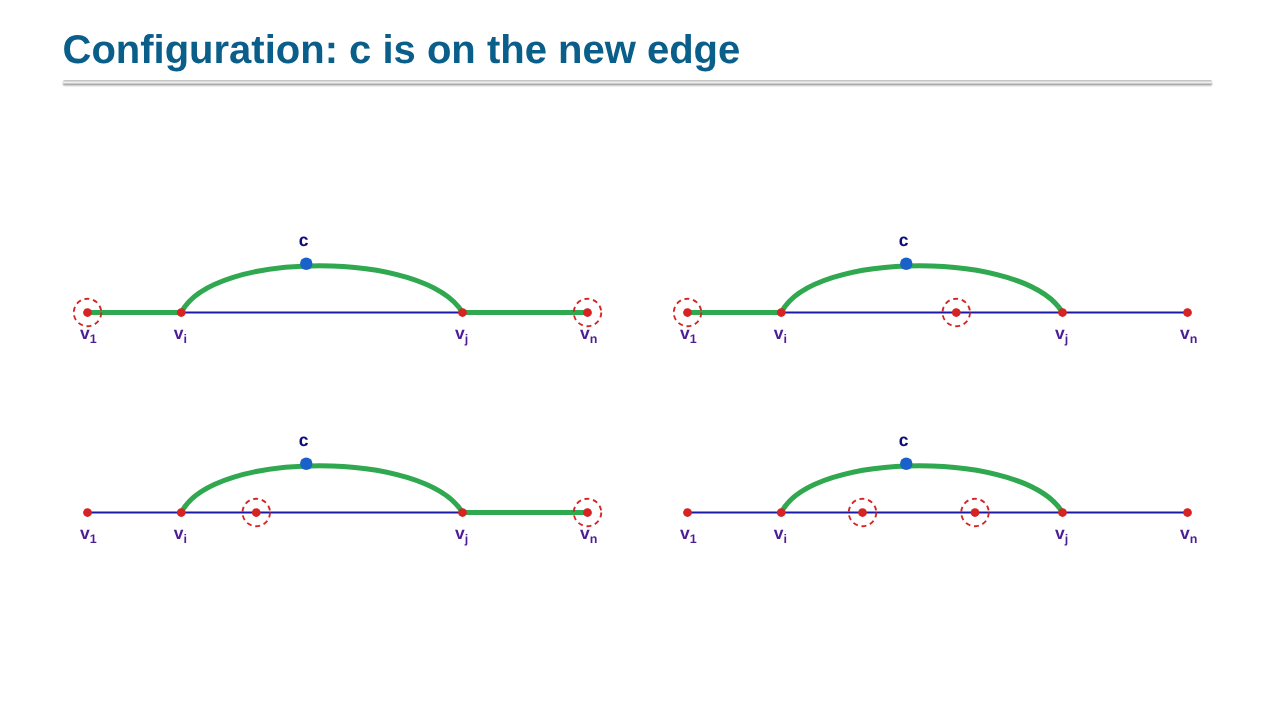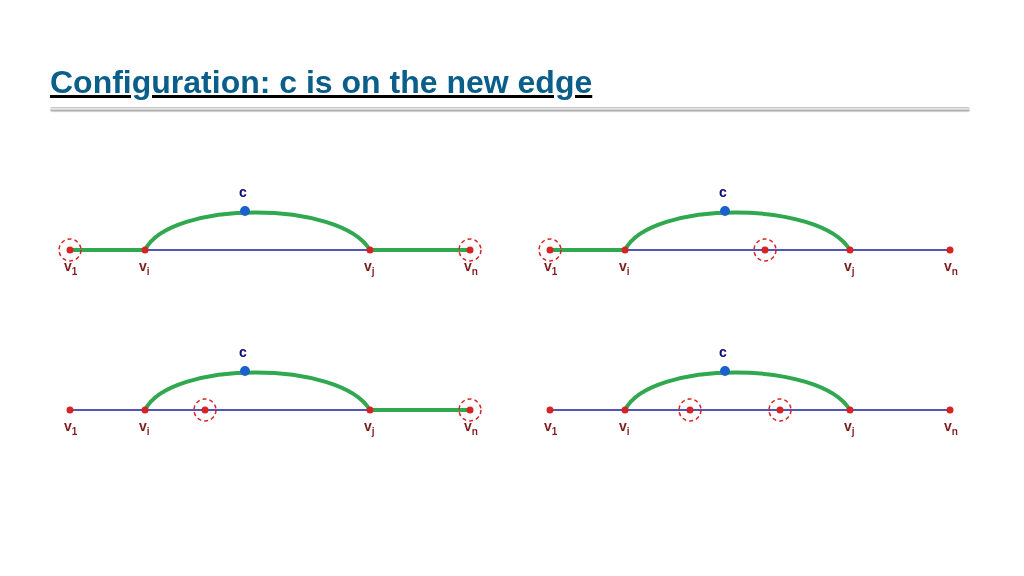--- a/index.html
+++ b/index.html
@@ -9,22 +9,21 @@
     font-family: Arial, Helvetica, sans-serif;
     width: 1024px;
     height: 576px;
     overflow: hidden;
   }
   .slide {
     width: 1024px;
     height: 460px;
     position: relative;
     box-sizing: border-box;
-    padding: 64px 50px;
-    text-decoration: underline;
+    padding: 21px 50px;
   }
   .title {
     color: #0a5e8a;
     font-size: 32px;
     font-weight: bold;
     margin-bottom: 6px;
   }
   .rule {
     height: 4px;
     width: 920px;
@@ -49,21 +48,21 @@
     height: 120px;
   }
   .panel svg {
     width: 100%;
     height: 100%;
     overflow: visible;
   }
   .vlabel {
     position: absolute;
     font-size: 14px;
-    color: #7f1d1d;
+    color: #4c1d95;
     font-weight: 600;
   }
   .vlabel sub {
     font-size: 10px;
   }
   .clabel {
     position: absolute;
     font-size: 14px;
     color: #0b0b7a;
     font-weight: 600;

